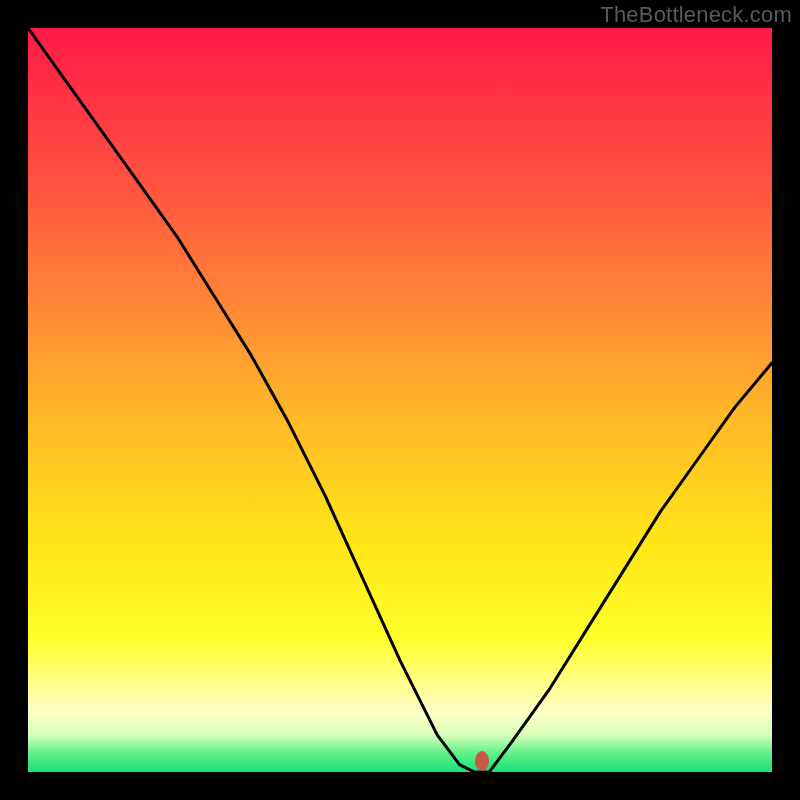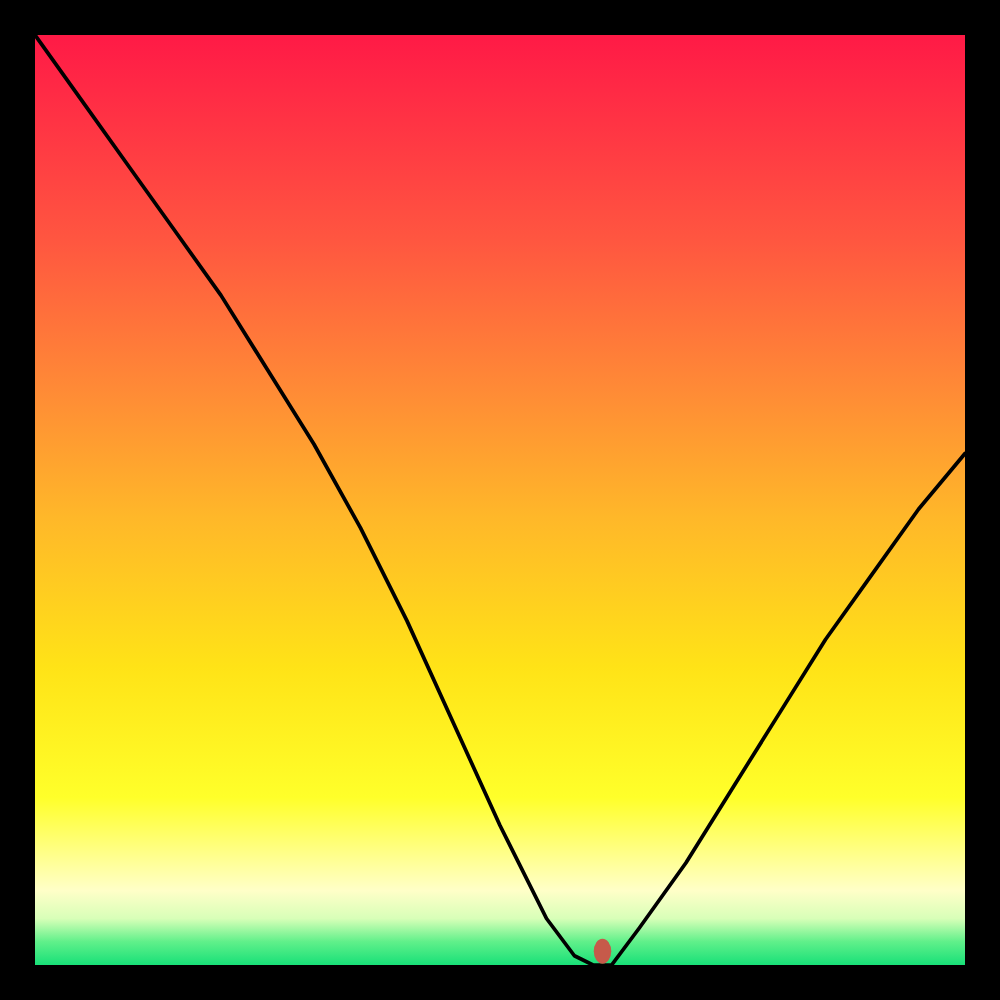--- a/index.html
+++ b/index.html
@@ -70,20 +70,21 @@
     border-radius: 7px / 10px;
     background: #c65a4a;
     transform: translate(-50%, -50%);
   }
 </style>
 </head>
 <body>
 
 <div class="frame">
 
+  <div class="watermark">TheBottleneck.com</div>
 
   <div class="plot-area">
     <div class="gradient"></div>
 
     <svg class="curve" viewBox="0 0 744 744" preserveAspectRatio="none">
       <path id="curve-path" d="M0.0 0.0 L37.2 52.1 L74.4 104.2 L111.6 156.2 L148.8 208.3 L186.0 267.8 L223.2 327.4 L260.4 394.3 L297.6 468.7 L334.8 550.6 L372.0 632.4 L409.2 706.8 L431.5 736.6 L446.4 744.0 L461.3 744.0 L483.6 714.2 L520.8 662.2 L558.0 602.6 L595.2 543.1 L632.4 483.6 L669.6 431.5 L706.8 379.4 L744.0 334.8" fill="none" stroke="#000" stroke-width="3" stroke-linecap="round" stroke-linejoin="round"></path>
     </svg>
 
     <div id="marker" class="marker" style="left: 453.84px; top: 732.84px; background: rgb(198, 90, 74);"></div>
   </div>

